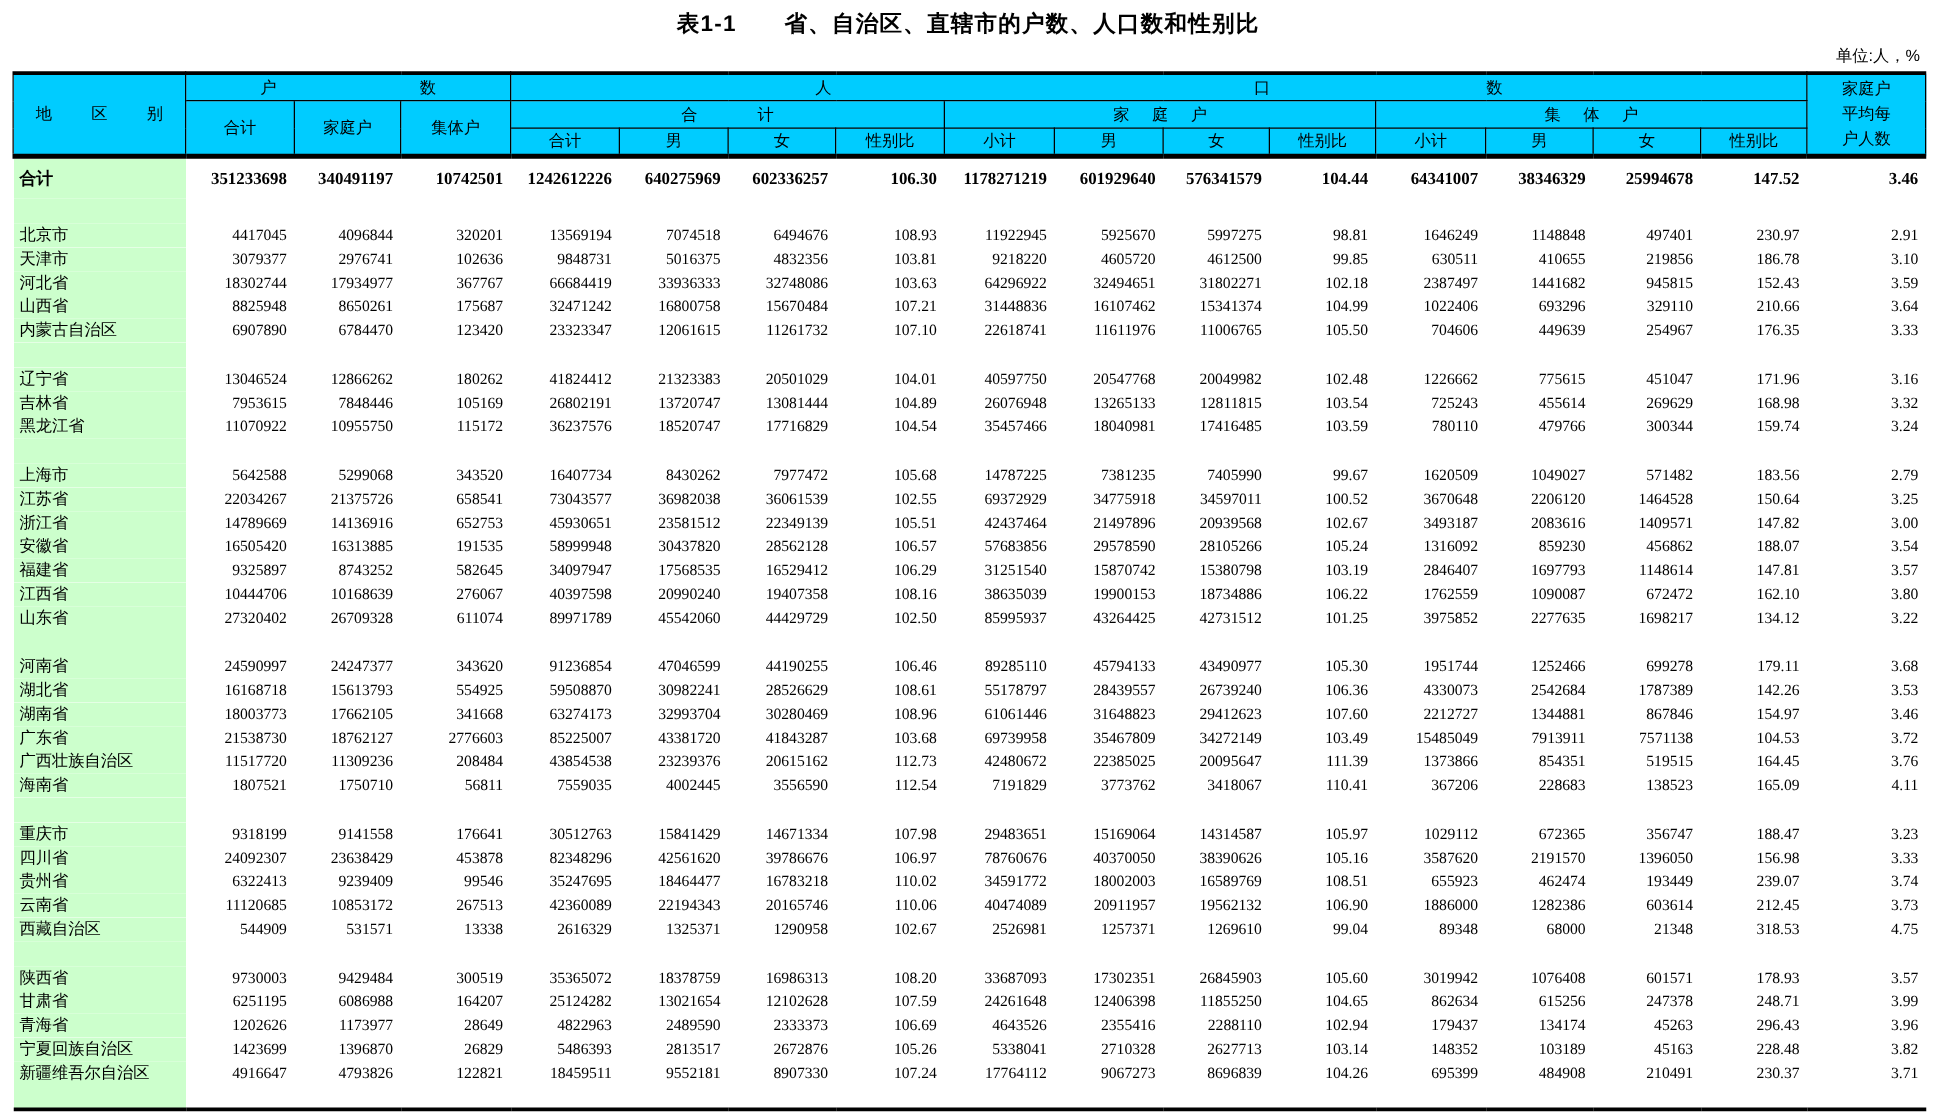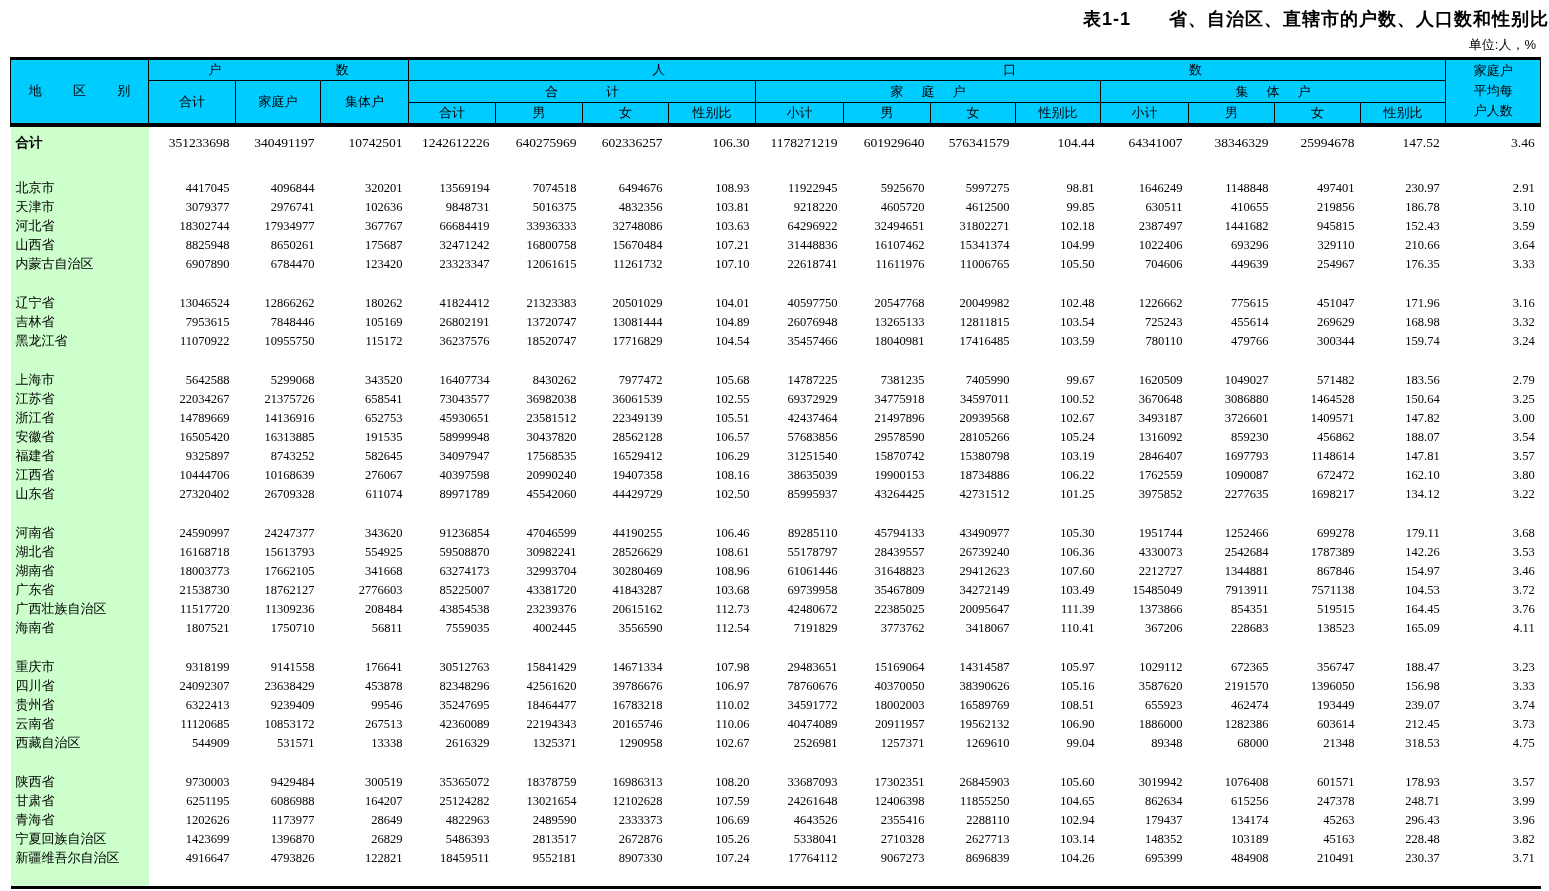--- a/index.html
+++ b/index.html
@@ -13,21 +13,21 @@
     width: 1549px;
     height: 891px;
     background: #fff;
     overflow: hidden;
     font-family: "Liberation Serif", "DejaVu Serif", serif;
     color: #000;
   }
   .title {
     position: absolute;
     top: 7px; left: 0; width: 100%;
-    text-align: right;
+    text-align: center;
     font-size: 18px;
     font-weight: bold;
     font-family: "Liberation Sans", "DejaVu Sans", sans-serif;
     letter-spacing: 1px;
     white-space: pre;
   }
   .unit-label {
     position: absolute;
     top: 36px; right: 13px;
     font-size: 13px;
@@ -78,21 +78,21 @@
     overflow: hidden;
     vertical-align: middle;
   }
   tbody td.region {
     background: var(--region-bg);
     text-align: left;
     padding: 0 0 0 5px;
     font-size: 13px;
     font-family: "Liberation Sans", "DejaVu Sans", sans-serif;
   }
-  tr.total td { font-weight: normal; font-size: 13.5px; height: 34px; }
+  tr.total td { font-weight: bold; font-size: 13.5px; height: 34px; }
   tr.total td.region { font-weight: bold; }
   tr.spacer td { height: 20px; }
 </style>
 </head>
 <body>
 
 <div class="page">
 
   <div class="title">表1-1　　省、自治区、直辖市的户数、人口数和性别比</div>
   <div class="unit-label">单位:人，%</div>
@@ -397,40 +397,40 @@
           <td>658541</td>
           <td>73043577</td>
           <td>36982038</td>
           <td>36061539</td>
           <td>102.55</td>
           <td>69372929</td>
           <td>34775918</td>
           <td>34597011</td>
           <td>100.52</td>
           <td>3670648</td>
-          <td>3086880</td>
+          <td>2206120</td>
           <td>1464528</td>
           <td>150.64</td>
           <td>3.25</td>
         </tr>
         <tr>
           <td class="region">浙江省</td>
           <td>14789669</td>
           <td>14136916</td>
           <td>652753</td>
           <td>45930651</td>
           <td>23581512</td>
           <td>22349139</td>
           <td>105.51</td>
           <td>42437464</td>
           <td>21497896</td>
           <td>20939568</td>
           <td>102.67</td>
           <td>3493187</td>
-          <td>3726601</td>
+          <td>2083616</td>
           <td>1409571</td>
           <td>147.82</td>
           <td>3.00</td>
         </tr>
         <tr>
           <td class="region">安徽省</td>
           <td>16505420</td>
           <td>16313885</td>
           <td>191535</td>
           <td>58999948</td>

